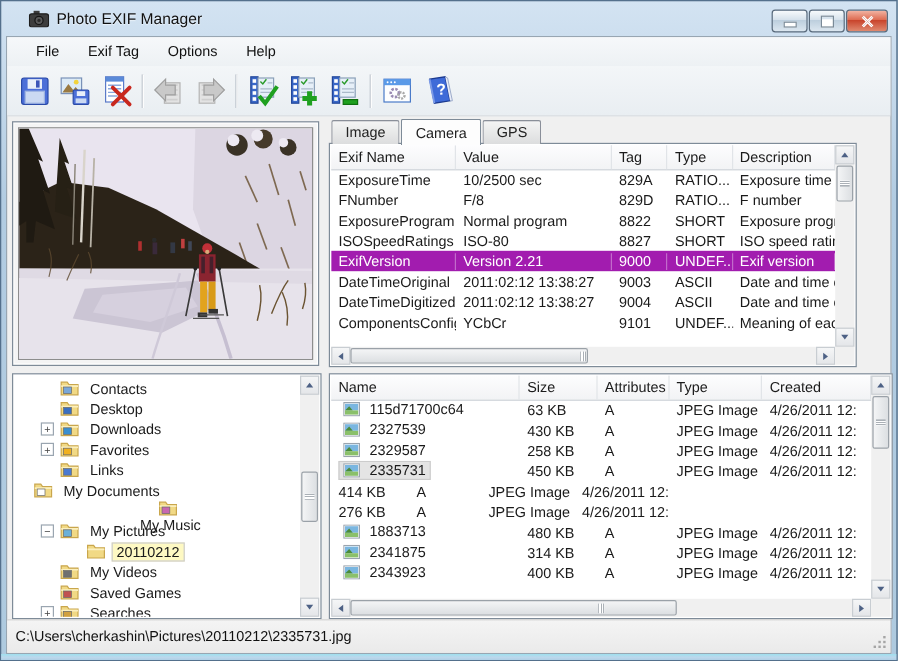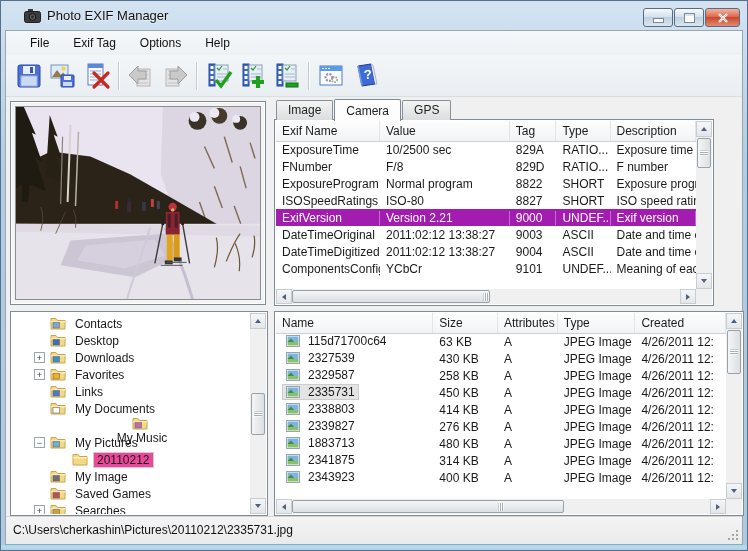--- a/index.html
+++ b/index.html
@@ -68,21 +68,21 @@
   .arr.left{border-top:3.5px solid transparent;border-bottom:3.5px solid transparent;border-right:4px solid #4D6185;}
   .arr.right{border-top:3.5px solid transparent;border-bottom:3.5px solid transparent;border-left:4px solid #4D6185;}
   .corner{position:absolute;right:1px;bottom:1px;width:16px;height:15px;background:#F0F0F0;}
   
   .treebody{position:absolute;left:1px;top:1px;right:17px;bottom:1px;overflow:hidden;padding-top:2px;}
   .titem{display:flex;align-items:center;height:17px;}
   .expander{width:11px;height:11px;border:1px solid #9AA5B0;background:#fff;box-sizing:border-box;
     display:flex;align-items:center;justify-content:center;font-size:9px;line-height:8px;color:#444;margin-right:5px;flex:none;}
   .exp-spacer{width:16px;flex:none;}
   .tlabel{padding:0 3px;border:1px solid transparent;white-space:nowrap;}
-  .tlabel.sel{background:#ec4899;border-color:#CCCCCC;}
+  .tlabel.sel{background:#fef9c3;border-color:#CCCCCC;}
   .ticon{margin-right:5px;flex:none;display:flex;}
   
   .statusbar{position:absolute;left:0;right:0;bottom:0;height:27px;background:linear-gradient(#F4F4F4,#EAEAEA);border-top:1px solid #D5D5D5;}
   .status-text{position:absolute;left:7px;top:6px;color:#111;}
   .grip{position:absolute;right:4px;bottom:4px;width:12px;height:12px;}
   .grip::before{content:"";position:absolute;right:0;bottom:0;width:2px;height:2px;background:#A5A5A5;
     box-shadow:-4px 0 #A5A5A5,0 -4px #A5A5A5,-8px 0 #A5A5A5,-4px -4px #A5A5A5,0 -8px #A5A5A5;}
 </style>
 </head>
 <body>
@@ -442,21 +442,21 @@
               <span class="exp-spacer"></span>
               <span class="ticon">
                 <svg width="16" height="13" viewBox="0 0 16 13">
                   <path d="M1 1.5 h5 l1.5 2 H15 V12 H1 Z" fill="#F1D985" stroke="#C9A64C"></path>
                   <path d="M1 4.8 H15" stroke="#FBEFBE" stroke-width="1.4"></path>
                   <rect x="3" y="5.5" width="6.5" height="5.5" fill="#4A7AD0" stroke="#6A6A6A" stroke-width="0.6"></rect>
                 </svg>
               </span>
               <span class="tlabel">Links</span>
             </div>
-            <div class="titem" style="padding-left: 22px;">
+            <div class="titem" style="">
               <span class="exp-spacer"></span>
               <span class="ticon">
                 <svg width="16" height="13" viewBox="0 0 16 13">
                   <path d="M1 1.5 h5 l1.5 2 H15 V12 H1 Z" fill="#F1D985" stroke="#C9A64C"></path>
                   <path d="M1 4.8 H15" stroke="#FBEFBE" stroke-width="1.4"></path>
                   <rect x="3" y="5.5" width="6.5" height="5.5" fill="#FFFFFF" stroke="#6A6A6A" stroke-width="0.6"></rect>
                 </svg>
               </span>
               <span class="tlabel">My Documents</span>
             </div>
@@ -494,21 +494,21 @@
             </div>
             <div class="titem" style="padding-left: 22px;">
               <span class="exp-spacer"></span>
               <span class="ticon">
                 <svg width="16" height="13" viewBox="0 0 16 13">
                   <path d="M1 1.5 h5 l1.5 2 H15 V12 H1 Z" fill="#F1D985" stroke="#C9A64C"></path>
                   <path d="M1 4.8 H15" stroke="#FBEFBE" stroke-width="1.4"></path>
                   <rect x="3" y="5.5" width="6.5" height="5.5" fill="#707070" stroke="#6A6A6A" stroke-width="0.6"></rect>
                 </svg>
               </span>
-              <span class="tlabel">My Image</span>
+              <span class="tlabel">My Videos</span>
             </div>
             <div class="titem" style="padding-left: 22px;">
               <span class="exp-spacer"></span>
               <span class="ticon">
                 <svg width="16" height="13" viewBox="0 0 16 13">
                   <path d="M1 1.5 h5 l1.5 2 H15 V12 H1 Z" fill="#F1D985" stroke="#C9A64C"></path>
                   <path d="M1 4.8 H15" stroke="#FBEFBE" stroke-width="1.4"></path>
                   <rect x="3" y="5.5" width="6.5" height="5.5" fill="#C05050" stroke="#6A6A6A" stroke-width="0.6"></rect>
                 </svg>
               </span>
@@ -602,44 +602,26 @@
                     <rect x="1.5" y="7" width="11" height="3.5" fill="#8AC06A"></rect>
                   </svg>
                   <span>2335731</span>
                 </span></div>
               <div class="cell fc1">450 KB</div>
               <div class="cell fc2">A</div>
               <div class="cell fc3">JPEG Image</div>
               <div class="cell fc4">4/26/2011 12:</div>
             </div>
             <div class="trow">
-              <div class="cell fc0"><span class="name-wrap">
-                  <svg width="14" height="12" viewBox="0 0 14 12">
-                    <rect x="0.5" y="0.5" width="13" height="11" fill="#FFF" stroke="#9AA4AE"></rect>
-                    <rect x="1.5" y="1.5" width="11" height="5.5" fill="#7AB6E0"></rect>
-                    <path d="M1.5 7 L5 3.5 L8 7 Z" fill="#4A8A3A"></path>
-                    <rect x="1.5" y="7" width="11" height="3.5" fill="#8AC06A"></rect>
-                  </svg>
-                  <span>2338803</span>
-                </span></div>
               <div class="cell fc1">414 KB</div>
               <div class="cell fc2">A</div>
               <div class="cell fc3">JPEG Image</div>
               <div class="cell fc4">4/26/2011 12:</div>
             </div>
             <div class="trow">
-              <div class="cell fc0"><span class="name-wrap">
-                  <svg width="14" height="12" viewBox="0 0 14 12">
-                    <rect x="0.5" y="0.5" width="13" height="11" fill="#FFF" stroke="#9AA4AE"></rect>
-                    <rect x="1.5" y="1.5" width="11" height="5.5" fill="#7AB6E0"></rect>
-                    <path d="M1.5 7 L5 3.5 L8 7 Z" fill="#4A8A3A"></path>
-                    <rect x="1.5" y="7" width="11" height="3.5" fill="#8AC06A"></rect>
-                  </svg>
-                  <span>2339827</span>
-                </span></div>
               <div class="cell fc1">276 KB</div>
               <div class="cell fc2">A</div>
               <div class="cell fc3">JPEG Image</div>
               <div class="cell fc4">4/26/2011 12:</div>
             </div>
             <div class="trow">
               <div class="cell fc0"><span class="name-wrap">
                   <svg width="14" height="12" viewBox="0 0 14 12">
                     <rect x="0.5" y="0.5" width="13" height="11" fill="#FFF" stroke="#9AA4AE"></rect>
                     <rect x="1.5" y="1.5" width="11" height="5.5" fill="#7AB6E0"></rect>

